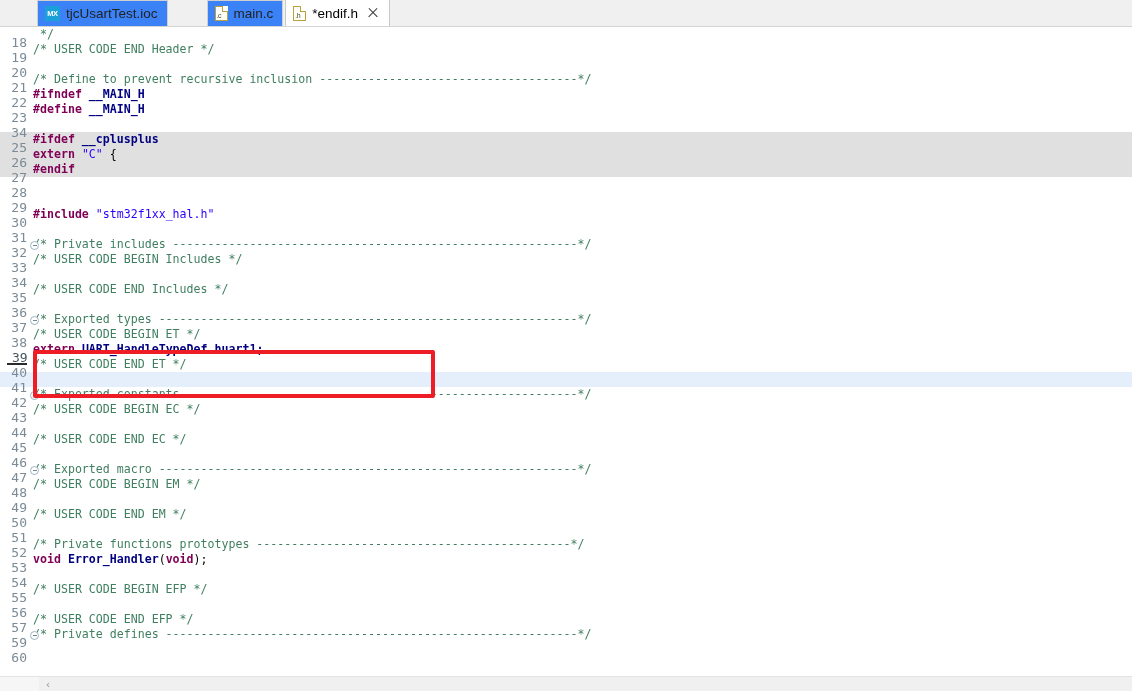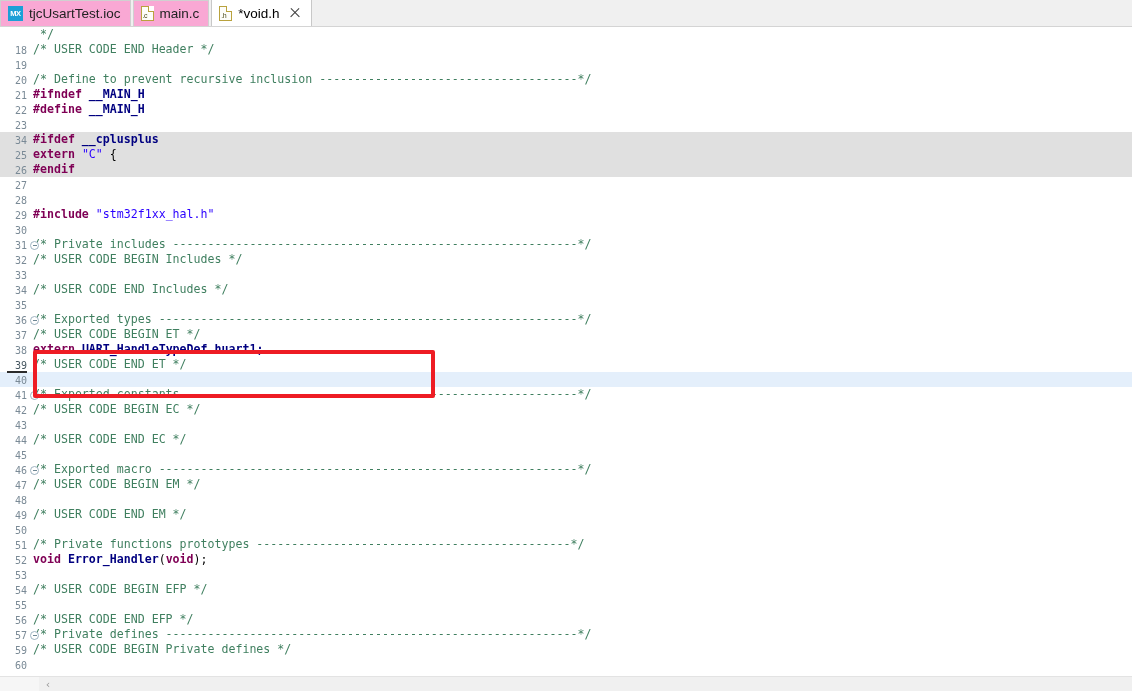--- a/index.html
+++ b/index.html
@@ -30,21 +30,21 @@
     gap: 6px;
     padding: 0 9px 0 7px;
     font-size: 13.5px;
     color: #1b1b1b;
     background: #f5f5f5;
     border: 1px solid #d0d0d0;
     border-bottom: none;
     margin-right: 2px;
     white-space: nowrap;
   }
-  .tab.inactive { background: #f9a8d4; color: #222; }
+  .tab.inactive { background: #3b82f6; color: #222; margin-left: 37px; }
   .tab.active {
     background: #ffffff;
     border-color: #c8c8c8;
     height: 27px;
     color: #000;
   }
   .tab-label { letter-spacing: 0px; }
 
   
   .mx-icon {
@@ -122,26 +122,26 @@
   }
   .row .hl {
     position: absolute;
     left: 0; right: 0; top: 0; bottom: 0;
   }
   .row.gray  .hl { background: #e0e0e0; }
   .row.blue  .hl { background: #e4effb; }
 
   .gutter {
     position: absolute;
-    left: 0; top: 16px;
+    left: 0; top: 8px;
     width: 29px;
     height: 15px;
     text-align: right;
     font-family: "DejaVu Sans Mono", monospace;
-    font-size: 10px;
+    font-size: 13px;
     color: #7a8a96;
     padding-right: 2px;
     z-index: 3;
   }
   .gutter.cursorline {
     color: #44555f;
     padding-left: 12px;
   }
   .gutter.cursorline::after {
     content: "";
@@ -237,21 +237,21 @@
     <div class="tab inactive">
       <div class="file-icon">
         <span>.c</span>
       </div>
       <span class="tab-label">main.c</span>
     </div>
     <div class="tab active">
       <div class="file-icon">
         <span>.h</span>
       </div>
-      <span class="tab-label">*void.h</span>
+      <span class="tab-label">*endif.h</span>
       <div class="tab-close"></div>
     </div>
   </div>
 
 <div id="editor">
   <div class="gutter-rule"></div>
   <div id="codewrap">
       <div class="row"><div class="hl"></div><div class="gutter">18</div><div class="code"><span class="cmt"> */</span></div></div>
       <div class="row"><div class="hl"></div><div class="gutter">19</div><div class="code"><span class="cmt">/* USER CODE END Header */</span></div></div>
       <div class="row"><div class="hl"></div><div class="gutter">20</div><div class="code"></div></div>
@@ -286,21 +286,21 @@
       <div class="row"><div class="hl"></div><div class="gutter">49</div><div class="code"></div></div>
       <div class="row"><div class="hl"></div><div class="gutter">50</div><div class="code"><span class="cmt">/* USER CODE END EM */</span></div></div>
       <div class="row"><div class="hl"></div><div class="gutter">51</div><div class="code"></div></div>
       <div class="row"><div class="hl"></div><div class="gutter">52</div><div class="code"><span class="cmt">/* Private functions prototypes ---------------------------------------------*/</span></div></div>
       <div class="row"><div class="hl"></div><div class="gutter">53</div><div class="code"><span class="kw">void</span><span class="plain"> </span><span class="id">Error_Handler</span><span class="plain">(</span><span class="kw">void</span><span class="plain">);</span></div></div>
       <div class="row"><div class="hl"></div><div class="gutter">54</div><div class="code"></div></div>
       <div class="row"><div class="hl"></div><div class="gutter">55</div><div class="code"><span class="cmt">/* USER CODE BEGIN EFP */</span></div></div>
       <div class="row"><div class="hl"></div><div class="gutter">56</div><div class="code"></div></div>
       <div class="row"><div class="hl"></div><div class="gutter">57</div><div class="code"><span class="cmt">/* USER CODE END EFP */</span></div></div>
       <div class="row"><div class="hl"></div><div class="gutter">59</div><div class="foldmark"></div><div class="code"><span class="cmt">/* Private defines -----------------------------------------------------------*/</span></div></div>
-      <div class="row"><div class="hl"></div><div class="gutter">60</div><div class="code"><span class="cmt">/* USER CODE BEGIN Private defines */</span></div></div>
+      <div class="row"><div class="hl"></div><div class="gutter">60</div></div>
     </div>
   <div id="annot"></div>
 </div>
 
 <div id="hscroll">
   <div class="track-left"></div>
   <div class="arrow-left">‹</div>
 </div>
 
 </body></html>

